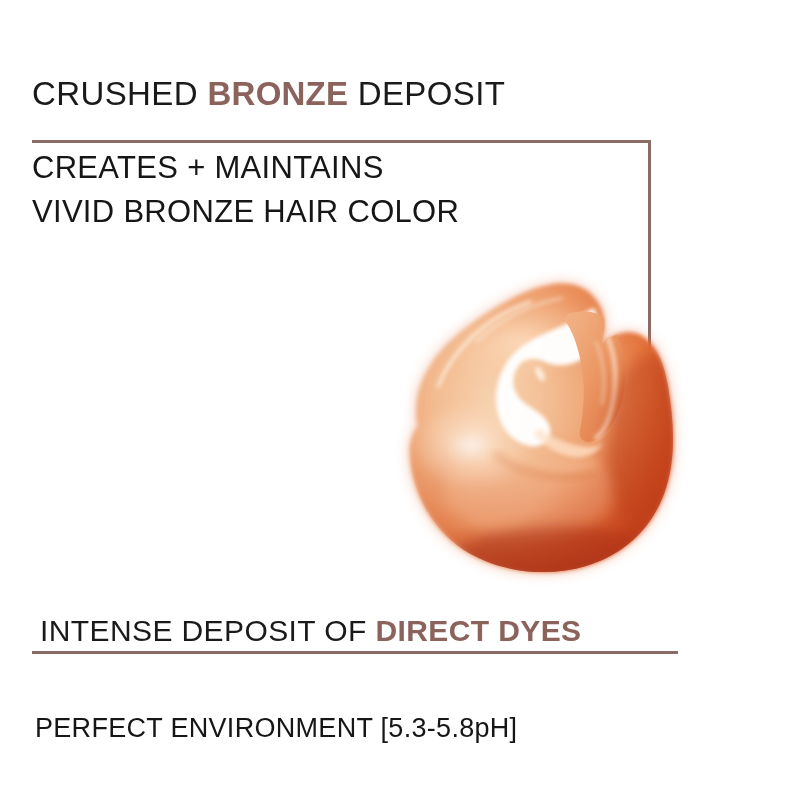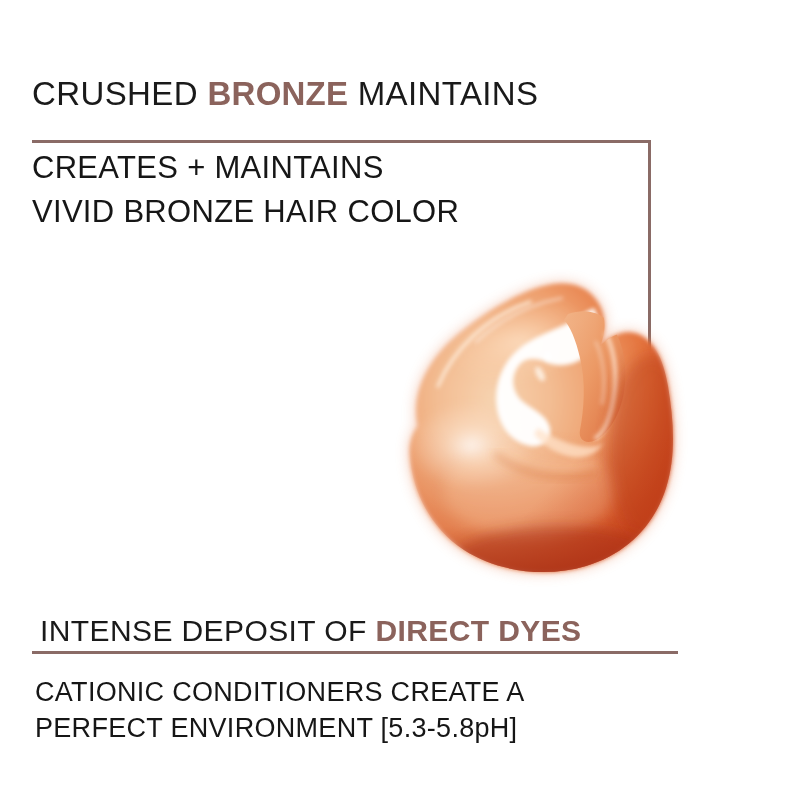--- a/index.html
+++ b/index.html
@@ -114,21 +114,21 @@
     height: 340px;
     pointer-events: none;
   }
   #blob-wrap svg { display: block; }
 </style>
 </head>
 <body>
 
 <div id="stage">
 
-  <div class="headline"><span>CRUSHED </span><span class="accent-bold">BRONZE</span><span> MAINTAINS</span></div>
+  <div class="headline"><span>CRUSHED </span><span class="accent-bold">BRONZE</span><span> DEPOSIT</span></div>
 
   <div class="rule-horizontal"></div>
   <div class="rule-vertical"></div>
 
   <div class="subline l2">VIVID BRONZE HAIR COLOR</div>
   <div class="subline l1">CREATES + MAINTAINS</div>
 
   <div id="blob-wrap">
     <svg width="320" height="340" viewBox="0 0 320 340" xmlns="http://www.w3.org/2000/svg">
       <defs>
@@ -284,16 +284,15 @@
 
         <ellipse cx="178" cy="314" rx="108" ry="38" fill="#a82f12" opacity="0.5" filter="url(#fSoft)"></ellipse>
       </g>
     </svg>
   </div>
 
   <div class="headline2"><span>INTENSE  DEPOSIT OF </span><span class="accent-bold">DIRECT DYES</span></div>
 
   <div class="rule-underline"></div>
 
-  <div class="bodyline b1">CATIONIC CONDITIONERS CREATE A</div>
   <div class="bodyline b2">PERFECT ENVIRONMENT [5.3-5.8pH]</div>
 
 </div>
 
 </body></html>

